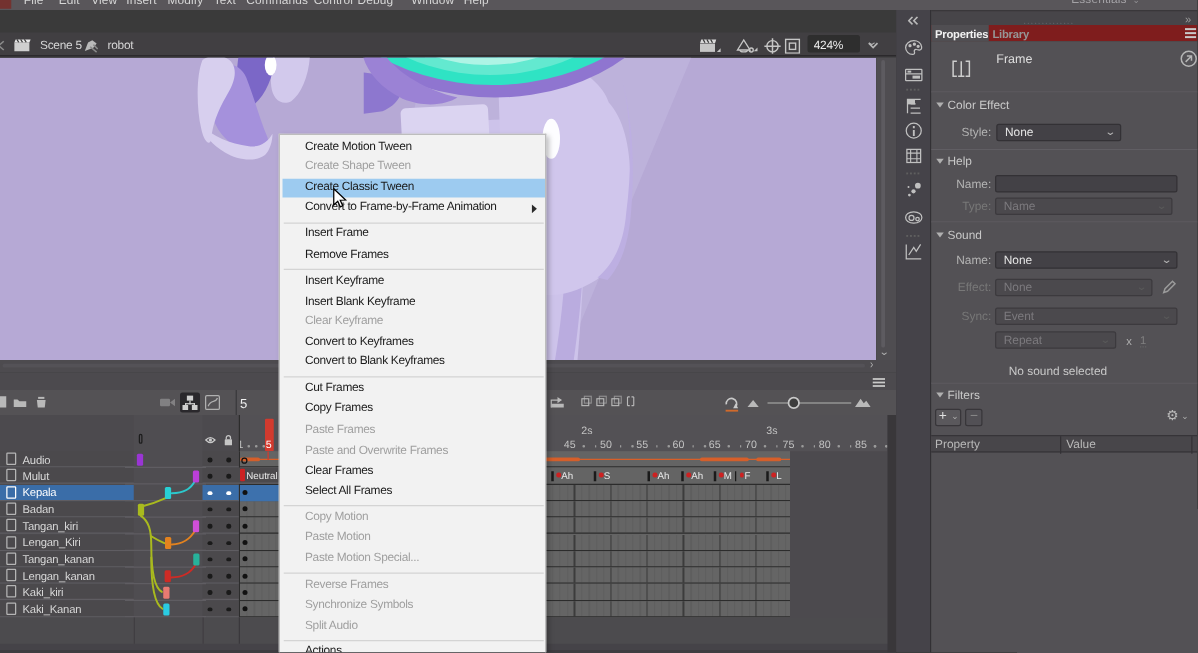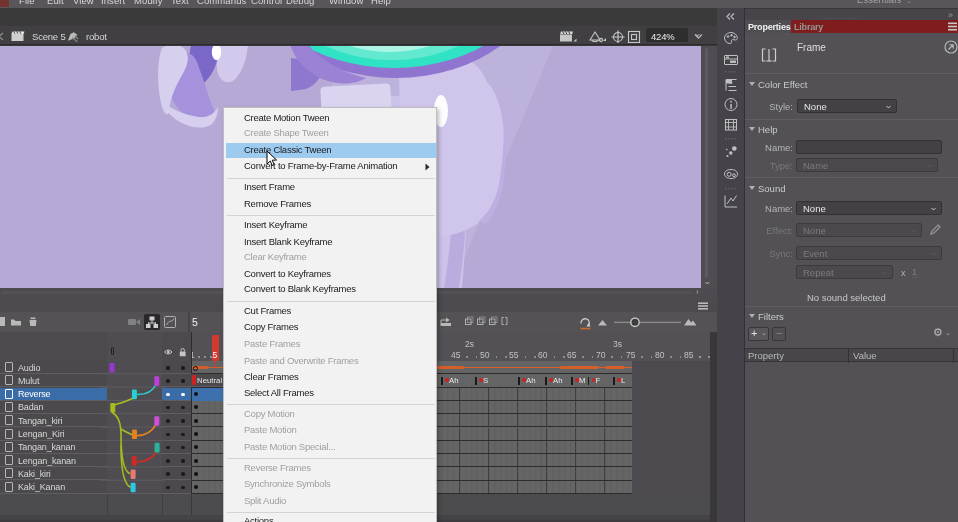--- a/index.html
+++ b/index.html
@@ -336,21 +336,21 @@
           <span class="dot" style="left:181px;top:5px"></span>
         </div>
       <div class="lrow" style="top:76.3px;width:229px;">
           <span class="licon" style="border-color:#b5b5b5"></span>
           <span class="nm" style="color:#d8d8d8">Mulut</span>
           <span class="dot" style="left:166px;top:5px"></span>
           <span class="dot" style="left:181px;top:5px"></span>
         </div>
       <div class="lrow sel" style="top:89.6px;width:191px;">
           <span class="licon" style="border-color:#ffffff"></span>
-          <span class="nm" style="color:#ffffff">Reverse</span>
+          <span class="nm" style="color:#ffffff">Kepala</span>
           <span class="dot w" style="left:166px;top:5px"></span>
           <span class="dot w" style="left:181px;top:5px"></span>
         </div>
       <div class="lrow" style="top:102.9px;width:191px;">
           <span class="licon" style="border-color:#b5b5b5"></span>
           <span class="nm" style="color:#d8d8d8">Badan</span>
           <span class="dot" style="left:166px;top:5px"></span>
           <span class="dot" style="left:181px;top:5px"></span>
         </div>
       <div class="lrow" style="top:116.2px;width:191px;">

